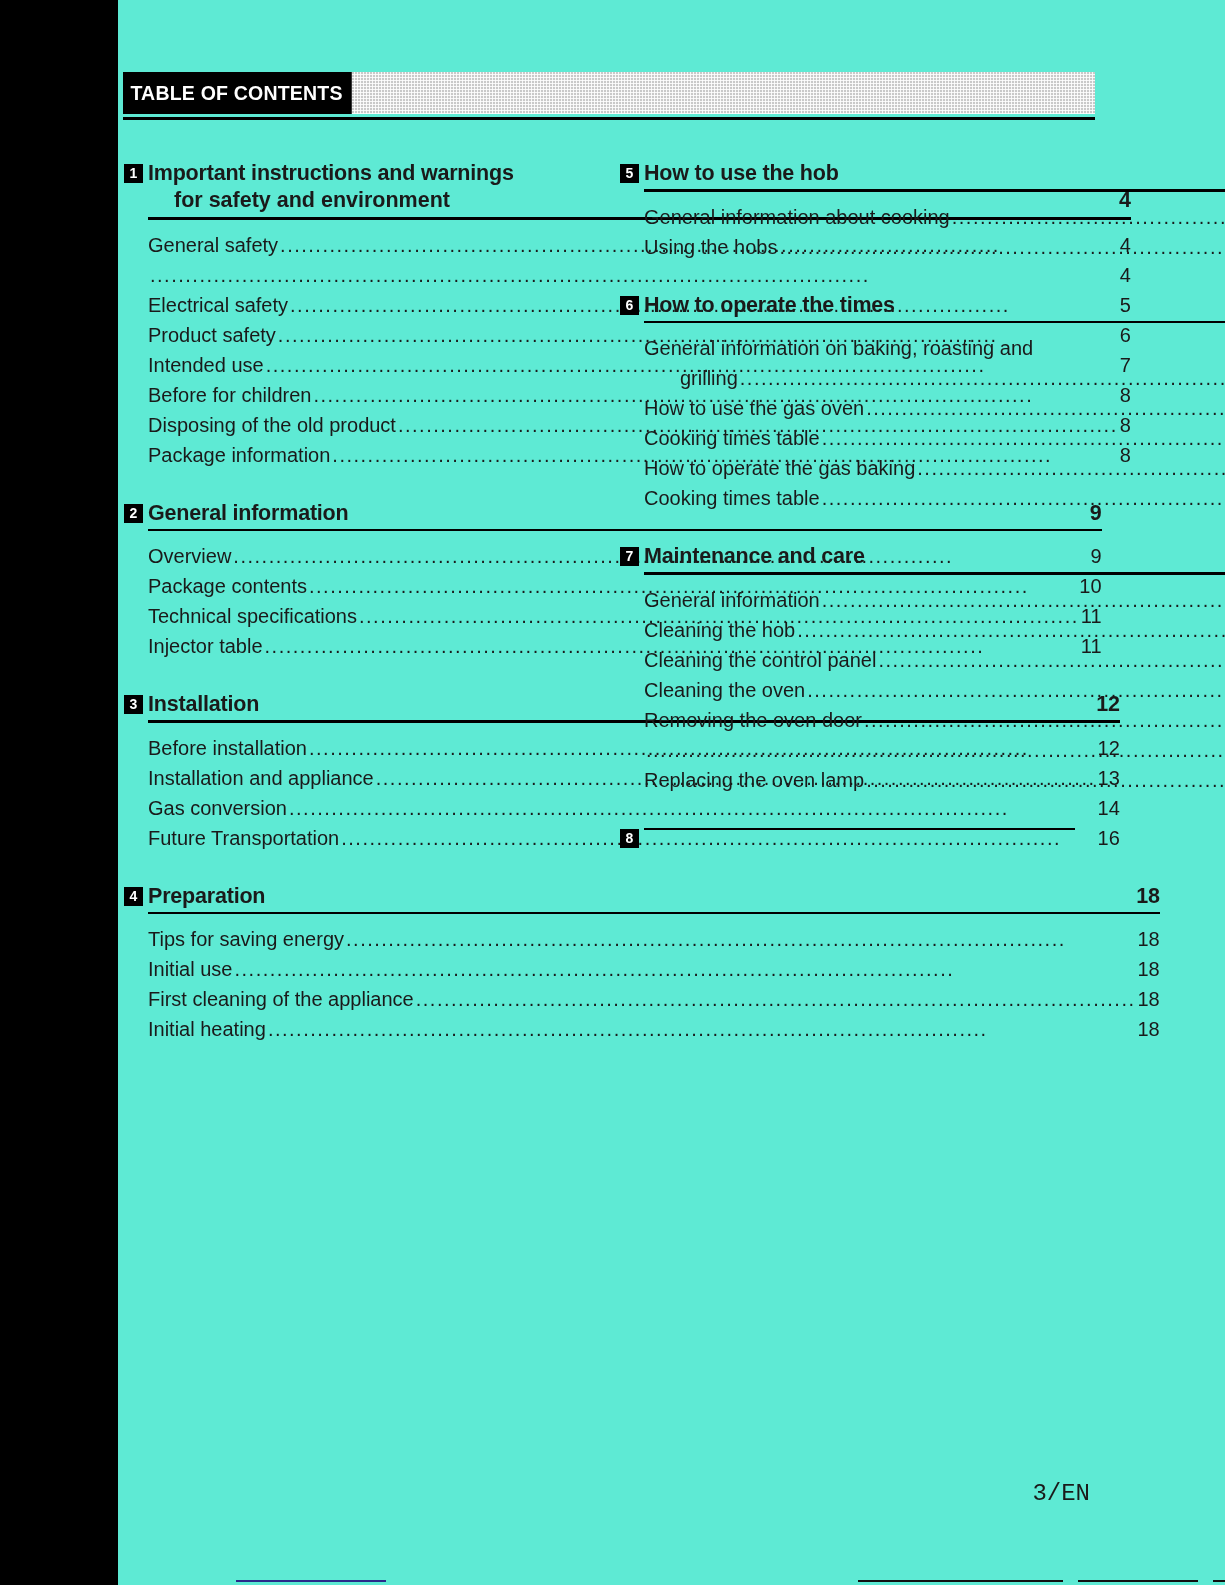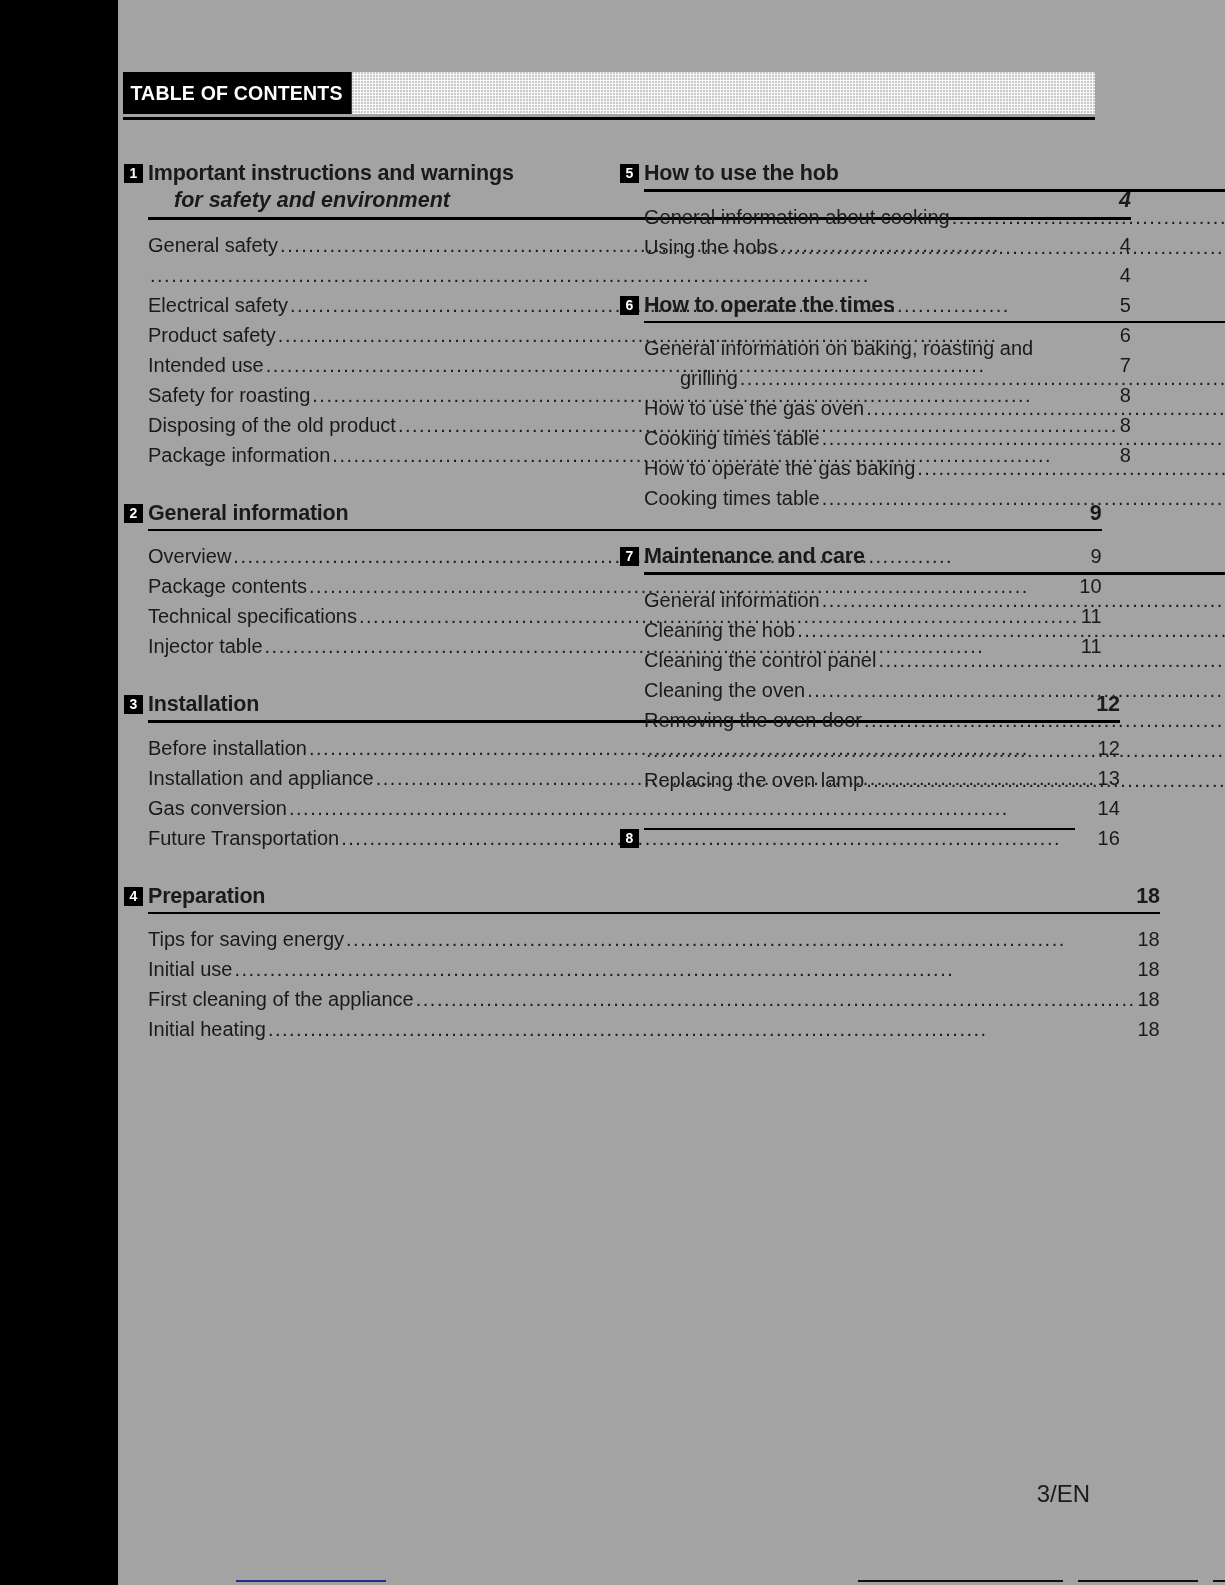--- a/index.html
+++ b/index.html
@@ -25,21 +25,21 @@
     height: 1585px;
     background: #000000;
   }
 
   .page {
     position: absolute;
     left: 118px;
     top: 0;
     width: 1107px;
     height: 1585px;
-    background: #a3a3a3;
+    background: #5eead4;
   }
 
   
   .header-band {
     position: absolute;
     left: 5px;
     top: 72px;
     width: 972px;
     height: 42px;
     background: #c9c9c9;
@@ -125,21 +125,20 @@
     padding-left: 8px;
     white-space: nowrap;
   }
   .chap-title-cont {
     font-weight: bold;
     font-size: 21.5px;
     line-height: 28px;
     padding-left: 26px;
     display: flex;
     align-items: flex-start;
-    font-style: italic;
   }
   .chap-underline {
     height: 2.5px;
     background: #000000;
     margin-top: 3px;
     width: 100%;
   }
 
   .entries { margin-top: 10px; }
 
@@ -178,20 +177,21 @@
   }
 
   .footer {
     position: absolute;
     left: 0;
     top: 1480px;
     width: 972px;
     text-align: right;
     font-size: 24px;
     padding-right: 5px;
+    font-family: Liberation Mono, monospace;
   }
 
   
   .crop {
     position: absolute;
     bottom: 3px;
     height: 2px;
     background: #2a2a8a;
   }
   .crop.c1 { left: 118px; width: 150px; }
@@ -242,21 +242,21 @@
               <span class="etext">Product safety</span>
               <span class="dots">......................................................................................................</span>
               <span class="epage">6</span>
             </div>
             <div class="entry">
               <span class="etext">Intended use</span>
               <span class="dots">......................................................................................................</span>
               <span class="epage">7</span>
             </div>
             <div class="entry">
-              <span class="etext">Safety for roasting</span>
+              <span class="etext">Before for children</span>
               <span class="dots">......................................................................................................</span>
               <span class="epage">8</span>
             </div>
             <div class="entry">
               <span class="etext">Disposing of the old product</span>
               <span class="dots">......................................................................................................</span>
               <span class="epage">8</span>
             </div>
             <div class="entry">
               <span class="etext">Package information</span>

